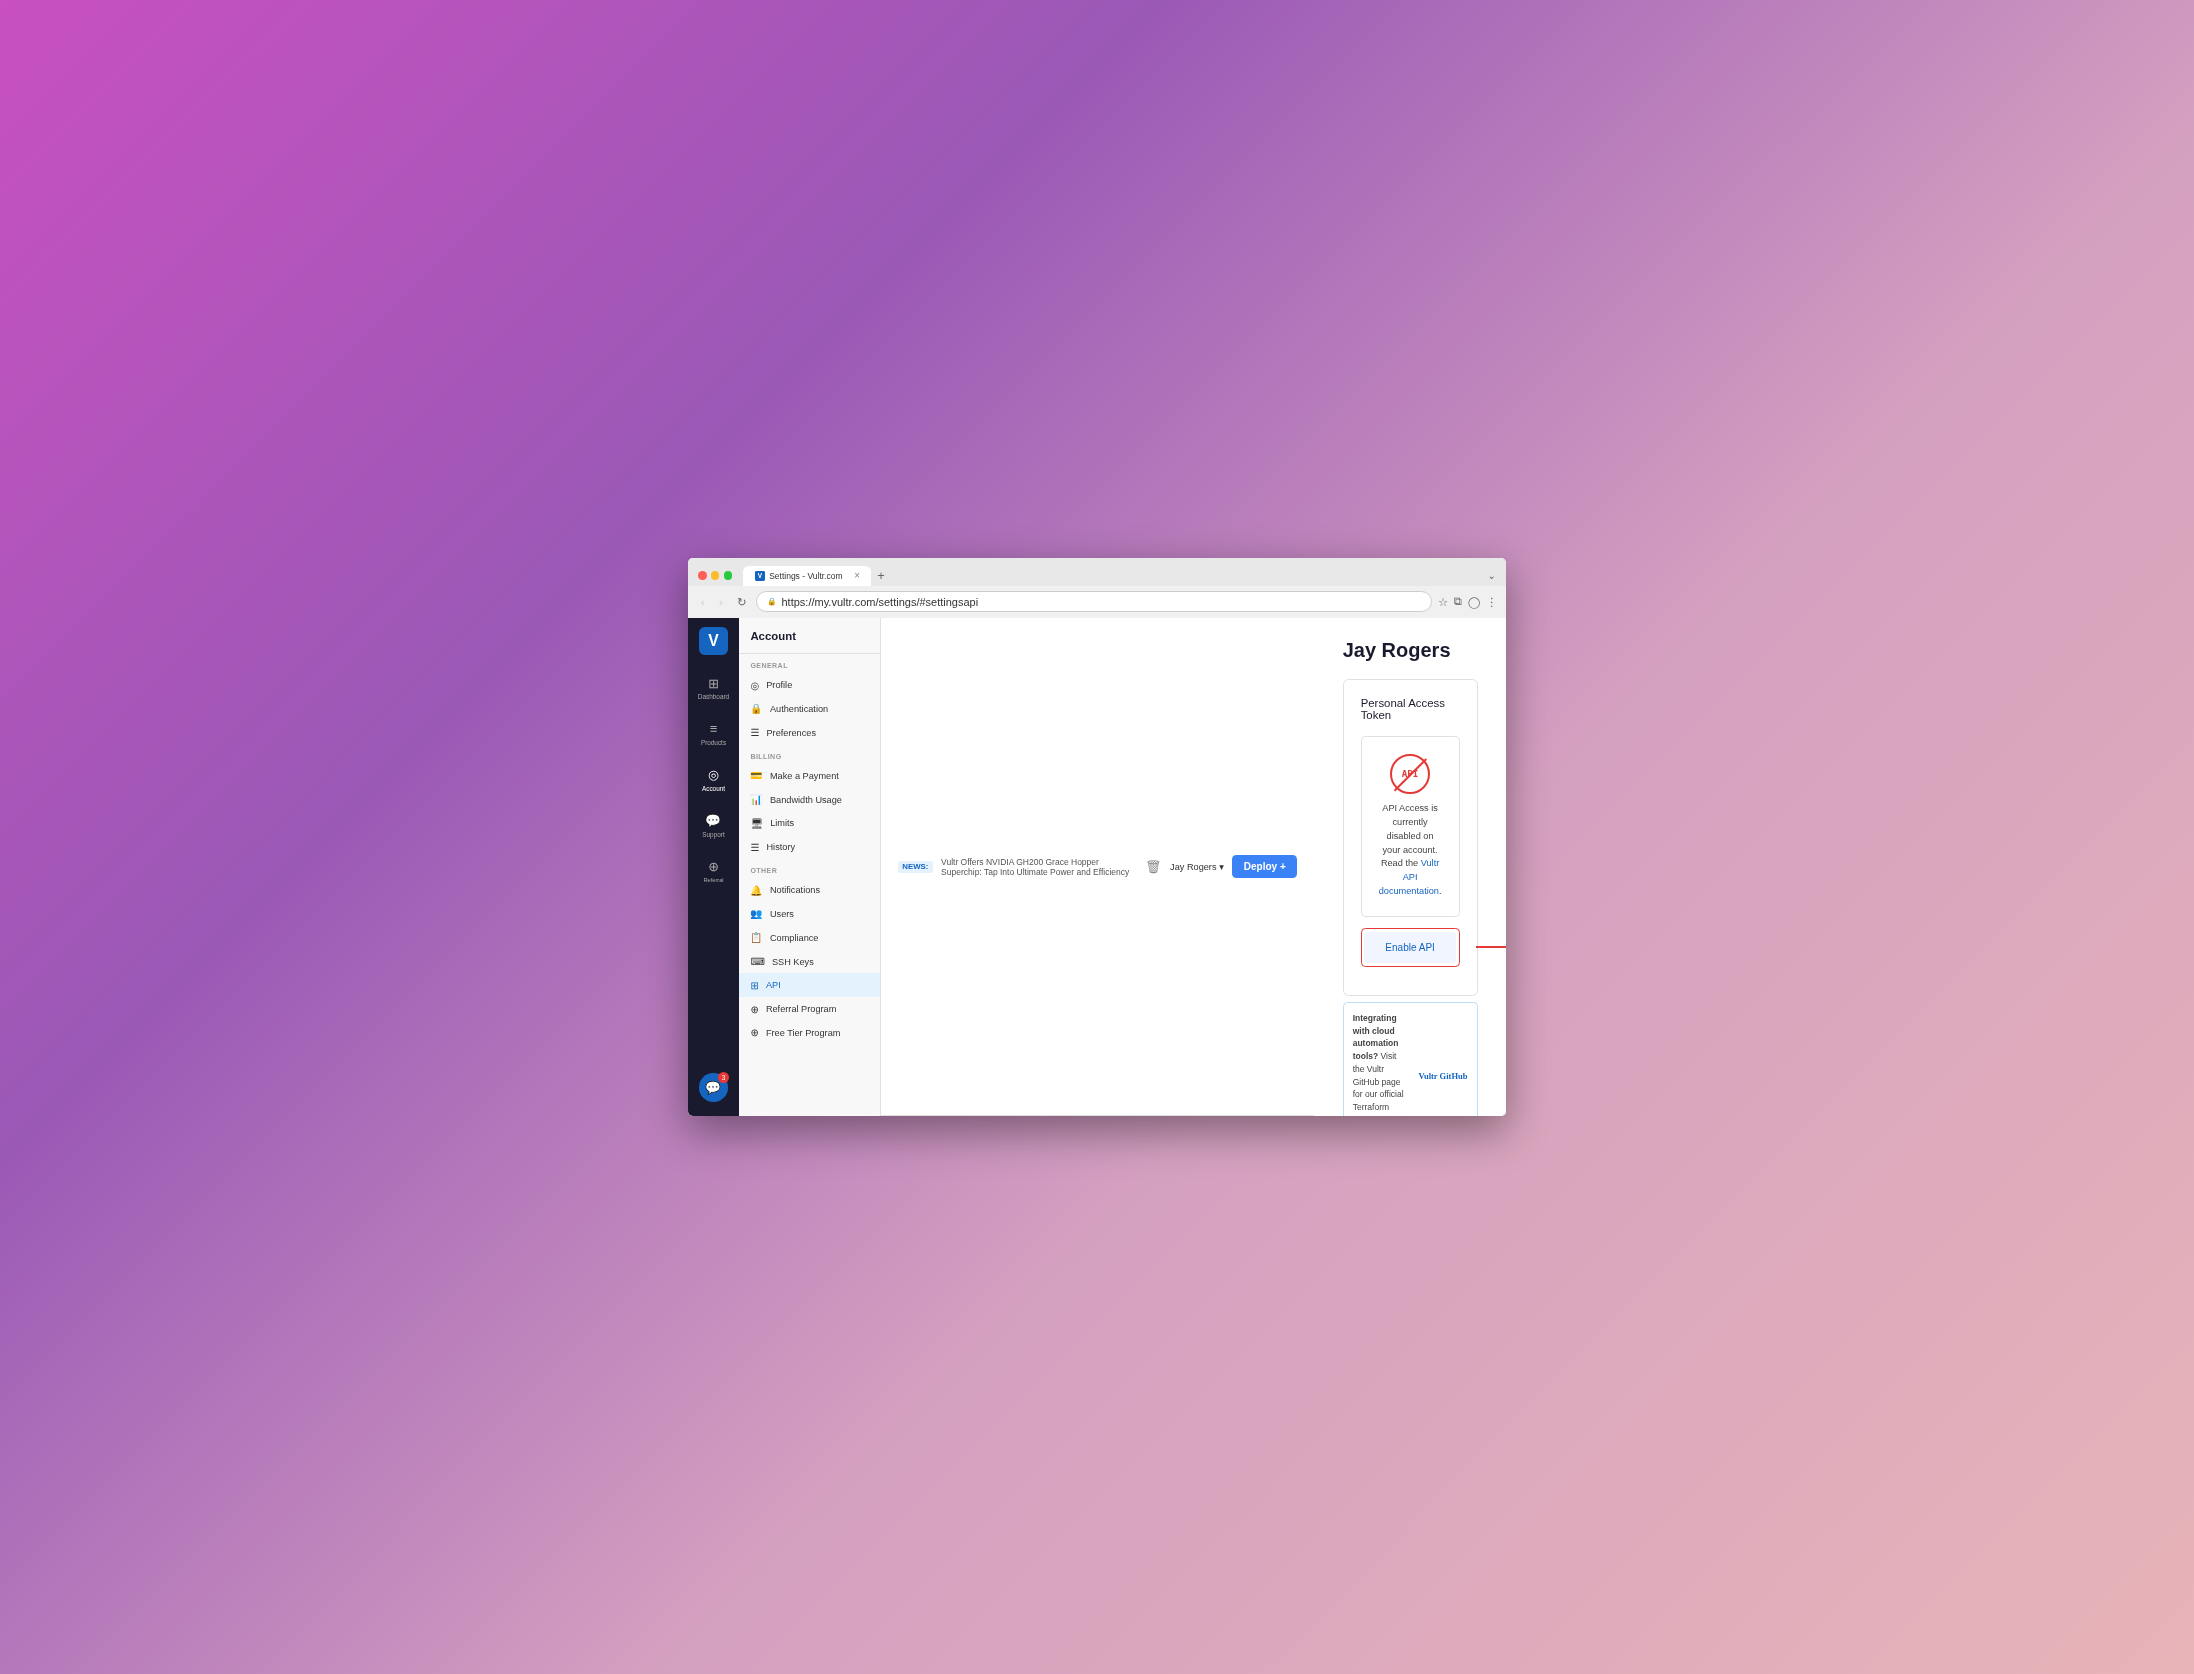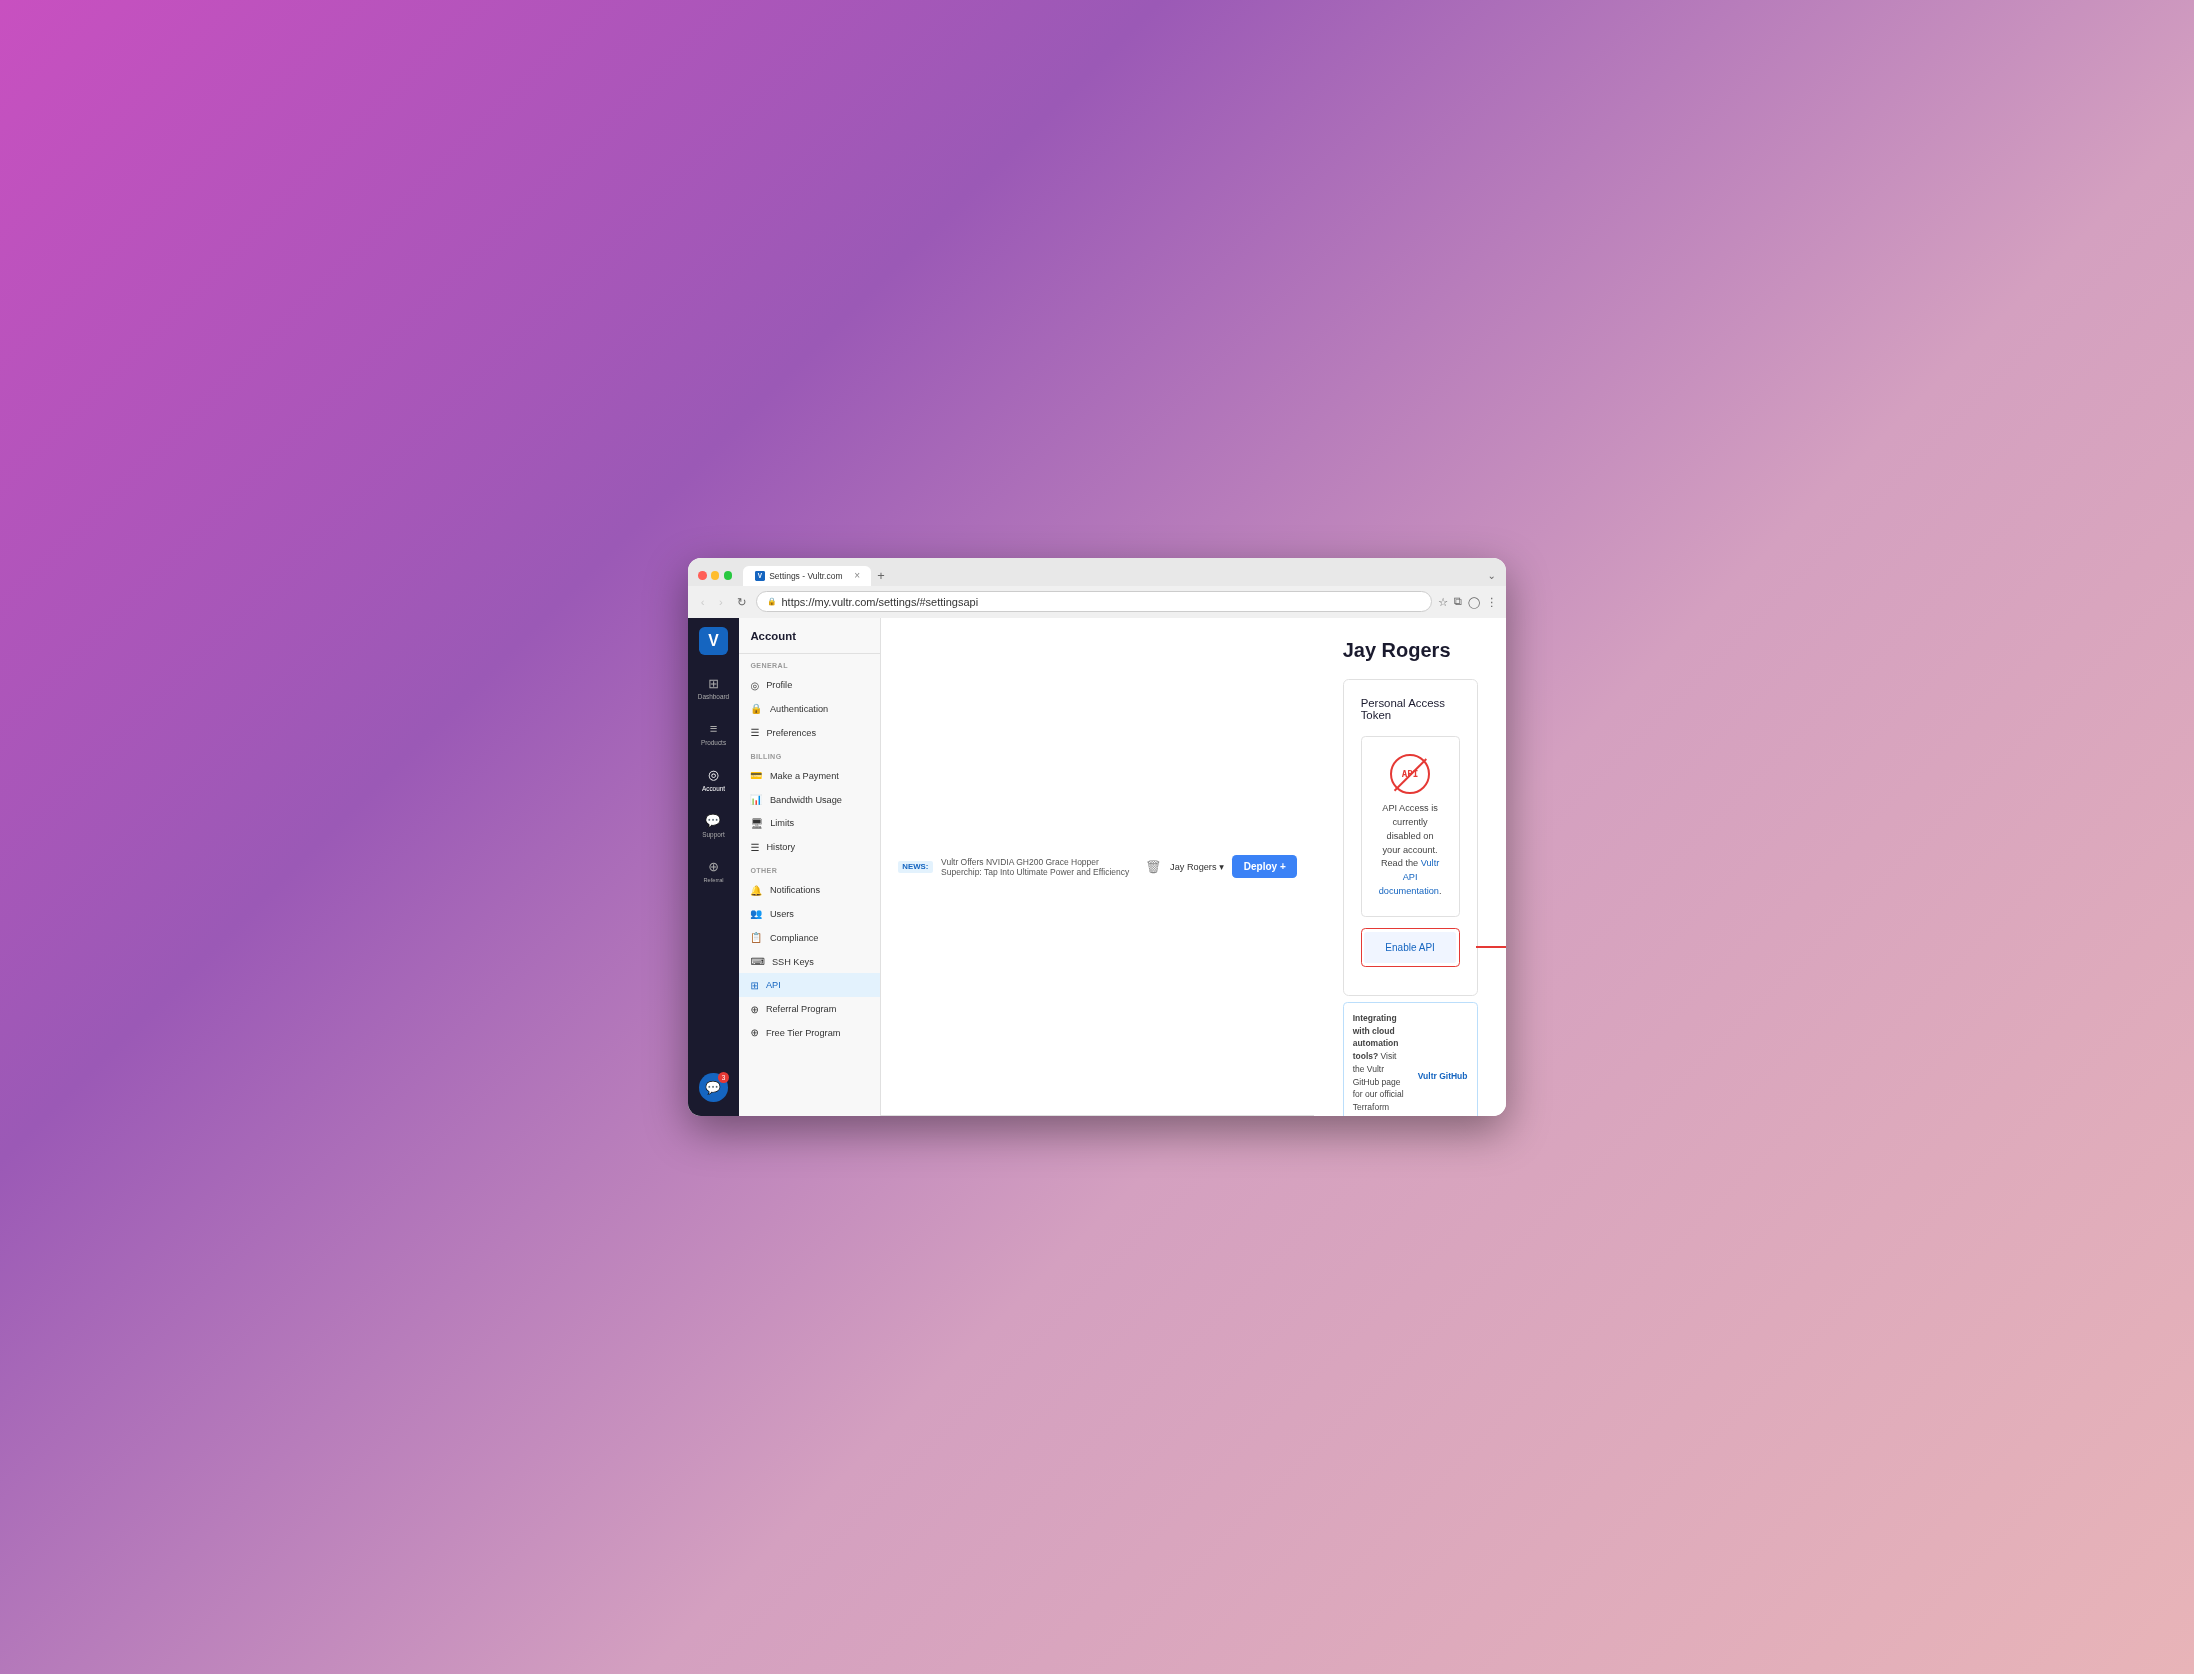--- a/index.html
+++ b/index.html
@@ -7,21 +7,21 @@
       font-family: -apple-system, BlinkMacSystemFont, 'Segoe UI', sans-serif;
       background: linear-gradient(135deg, #c850c0 0%, #9b59b6 30%, #d4a0c0 60%, #e8b4b8 100%);
       min-height: 100vh;
       display: flex;
       align-items: center;
       justify-content: center;
       padding: 14.2px;
     }
     .browser-window {
       width: 818px;
-      border-radius: 13px;
+      border-radius: 5px;
       box-shadow: 0 14.2px 43px rgba(0,0,0,0.4);
       overflow: hidden;
       background: #fff;
     }
     
     .browser-titlebar {
       background: #e8e8e8;
       padding: 7.1px 10px 0;
       display: flex;
       flex-direction: column;
@@ -387,20 +387,21 @@
       flex: 1;
     }
     .integration-text strong { font-weight: 600; }
     .vultr-github-btn {
       color: #1565c0;
       font-size: 8.5px;
       font-weight: 600;
       text-align: center;
       cursor: pointer;
       white-space: nowrap;
+      font-family: Liberation Serif, serif;
     }
   </style>
 </head>
 <body>
 
 <div class="browser-window">
 
   <div class="browser-titlebar">
     <div class="browser-controls">
       <div class="traffic-lights">

